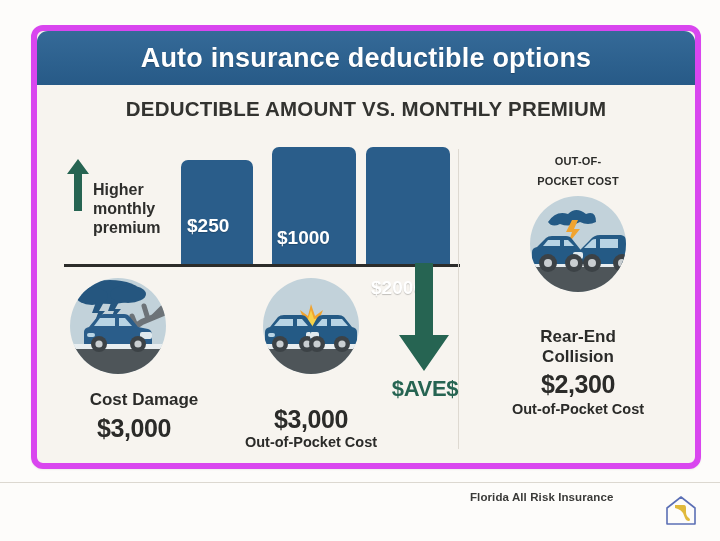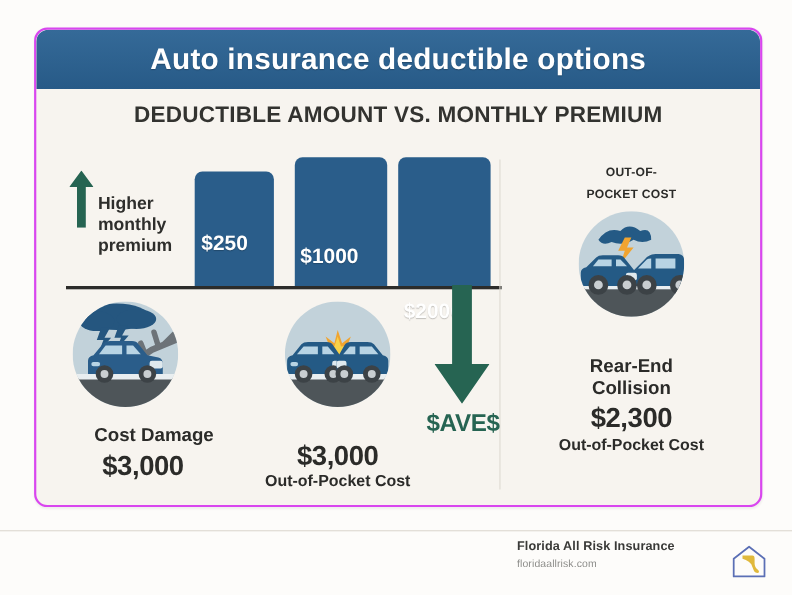--- a/index.html
+++ b/index.html
@@ -13,21 +13,21 @@
 
   
   .page-bg{
     position:absolute;left:0;top:0;width:720px;height:541px;
     background:#fdfcfa;
   }
   .card{
     position:absolute;left:31px;top:25px;width:658px;height:432px;
     background:#f7f4ef;
     border-radius:12px;
-    border:2px solid #d946ef;
+    border:6px solid #d946ef;
     overflow:hidden;
     box-shadow:0 1px 2px rgba(0,0,0,.06);
   }
   .card-header{
     position:absolute;left:0;top:0;width:100%;height:54px;
     background:#2b5f8e;
     background:linear-gradient(180deg,#356a98 0%,#275a87 100%);
     display:flex;align-items:center;justify-content:center;
     border-radius:11px 11px 0 0;
   }
@@ -304,21 +304,20 @@
     <div class="cap cap-name" style="left:430px;top:296px;width:222px;">Rear-End</div>
     <div class="cap cap-name" style="left:430px;top:316px;width:222px;">Collision</div>
     <div class="cap cap-big" style="left:430px;top:339px;width:222px;">$2,300</div>
     <div class="cap cap-small" style="left:430px;top:370px;width:222px;">Out-of-Pocket Cost</div>
 
   </div>
 
   <div class="footer-rule"></div>
   <div class="brand">
     <div class="brand-name">Florida All Risk Insurance</div>
-    <div class="brand-url">floridaallrisk.com</div>
   </div>
   <div class="brand-logo">
     <svg width="34" height="34" viewBox="0 0 34 34">
       <path d="M3,15 L17,4 L31,15 L31,31 L3,31 Z" fill="none" stroke="#5b6fb5" stroke-width="1.6" stroke-linejoin="round"></path>
       <path d="M11,12 L20,12 Q22,12 22,15 L22,19 Q22,23 25,25 Q27,27 25,28 Q22,28 21,25 L19,20 Q17,17 14,16 L11,15 Z" fill="#e0b93c"></path>
     </svg>
   </div>
 </div>
 
 </body></html>

